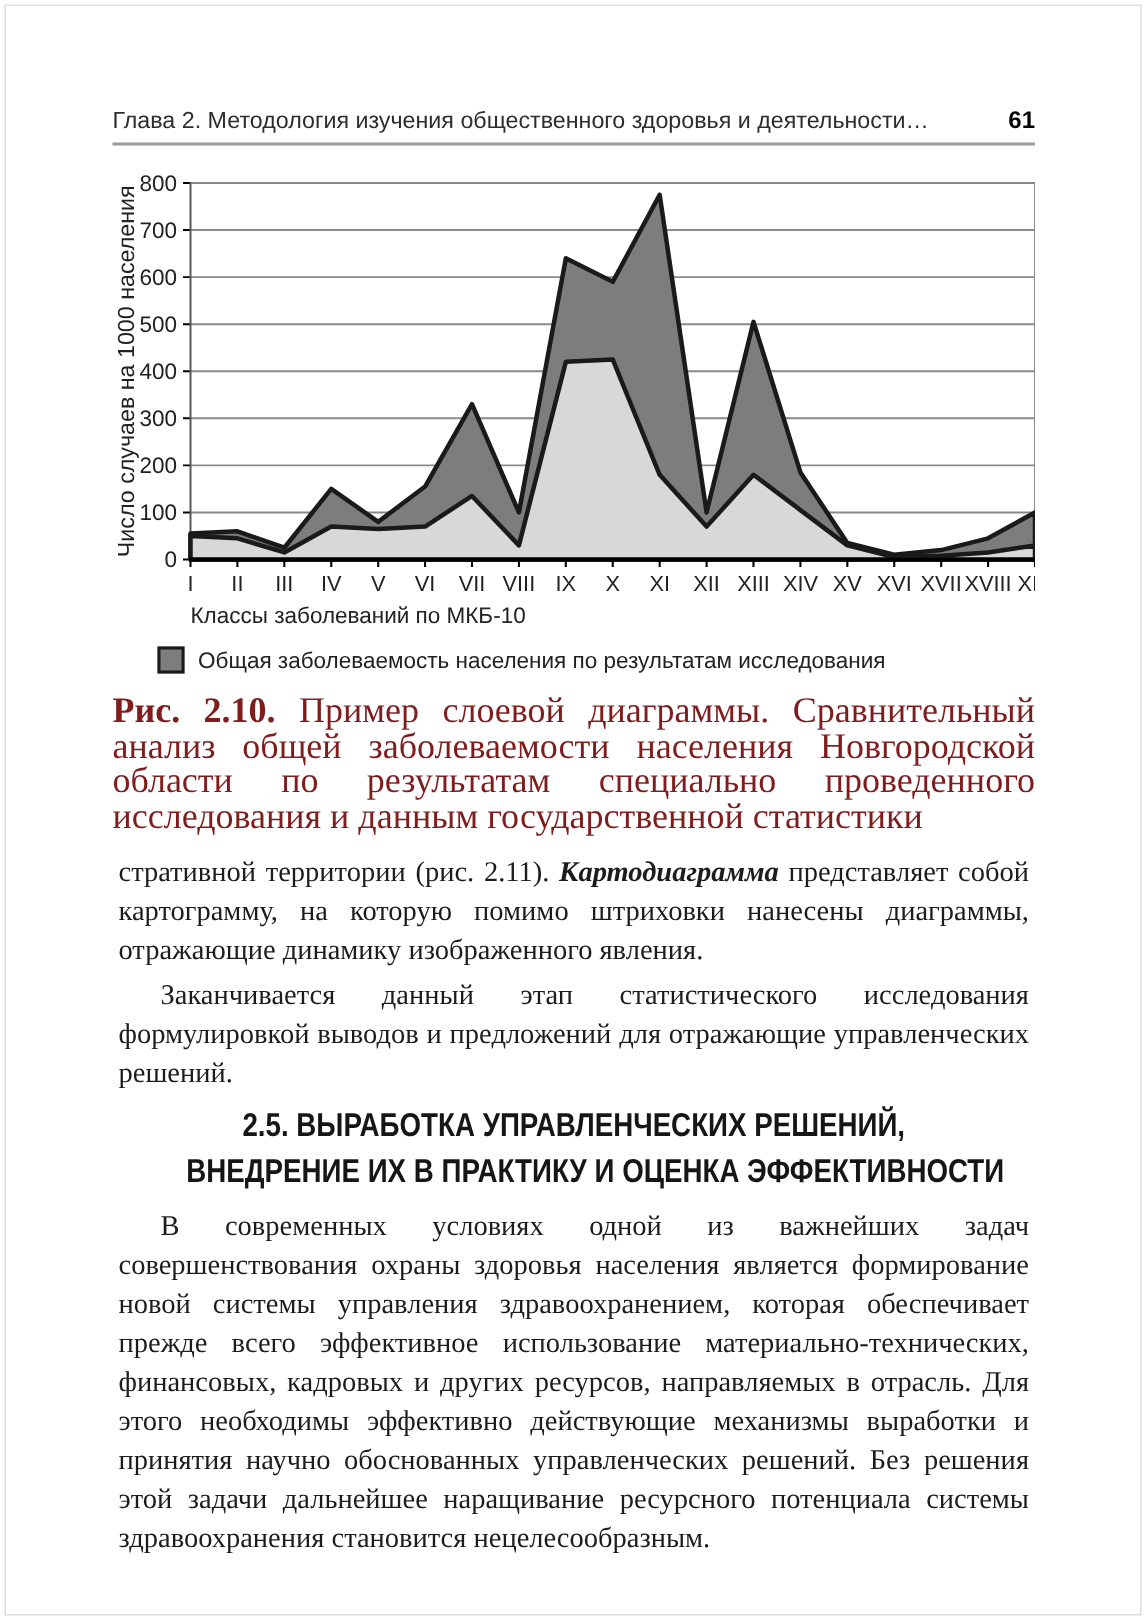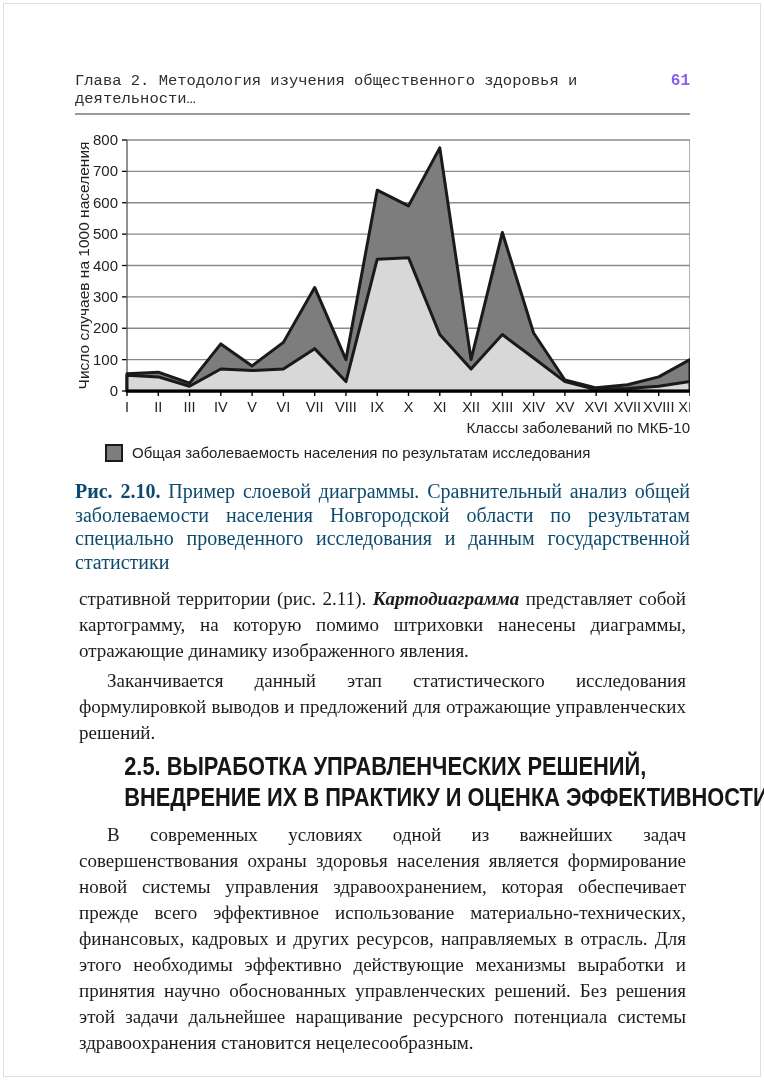--- a/index.html
+++ b/index.html
@@ -5,54 +5,54 @@
   html,body{margin:0;padding:0;}
   body{
     width:764px;height:1080px;position:relative;background:#ffffff;
     font-family:"Liberation Serif",serif;color:#1c1c1c;overflow:hidden;
   }
   .page-frame{position:absolute;inset:3px;border:1px solid #dedede;pointer-events:none;}
   .content{position:absolute;left:75px;top:0;width:615px;}
   
   .running-head{
     margin-top:72px;display:flex;justify-content:space-between;align-items:baseline;
-    font-family:Liberation Mono, monospace;font-size:15.5px;color:#2d2d2d;
+    font-family:Liberation Sans, sans-serif;font-size:15.5px;color:#2d2d2d;
   }
-  .running-head .pnum{font-weight:bold;font-size:16px;color:#8b5cf6;}
+  .running-head .pnum{font-weight:bold;font-size:16px;color:#000000;}
   .head-rule{height:2px;background:#9a9a9a;margin-top:5px;}
   
   .chart-block{margin-top:13px;}
   svg text{font-family:"Liberation Sans",sans-serif;fill:#222;}
   .ytick{font-size:15px;}
   .xtick{font-size:14.5px;}
   .ylab{font-size:15.5px;}
   .x-axis-title{
-    width:563px;margin-left:52px;text-align:right;
+    width:563px;margin-left:52px;text-align:left;
     font-family:"Liberation Sans",sans-serif;font-size:15px;color:#222;margin-top:1px;
   }
   .legend{margin-top:8px;margin-left:30px;font-family:"Liberation Sans",sans-serif;font-size:15px;color:#222;}
-  .legend-item{display:flex;align-items:flex-start;height:22px;}
+  .legend-item{display:flex;align-items:flex-end;height:22px;}
   .legend-swatch{
     width:14px;height:14px;border:2px solid #1a1a1a;margin-right:9px;flex:0 0 auto;
   }
   
   .fig-caption{
-    margin-top:14px;font-size:20px;line-height:23.5px;text-align:justify;color:#0c4a6e;
+    margin-top:14px;font-size:24px;line-height:23.5px;text-align:justify;color:#7f1d1d;
   }
   .fig-caption .fig-label{font-weight:bold;}
   
   .para{font-size:19px;line-height:26px;text-align:justify;margin:4px;hyphens:auto;}
   .para.first{margin-top:12px;}
   .para.indent{text-indent:28px;}
   .term{font-weight:bold;font-style:italic;}
   
   .section-heading{
     margin-top:5px;margin-bottom:9px;text-align:center;
     font-family:"Liberation Sans",sans-serif;font-weight:bold;color:#161616;
-    font-size:26px;line-height:31px;
+    font-size:22px;line-height:31px;
   }
   .section-heading .hline{display:block;transform:scaleX(0.84);transform-origin:50% 50%;white-space:nowrap;}
 </style>
 </head>
 <body>
 
 <div class="page-frame"></div>
 
 <div class="content">
 

